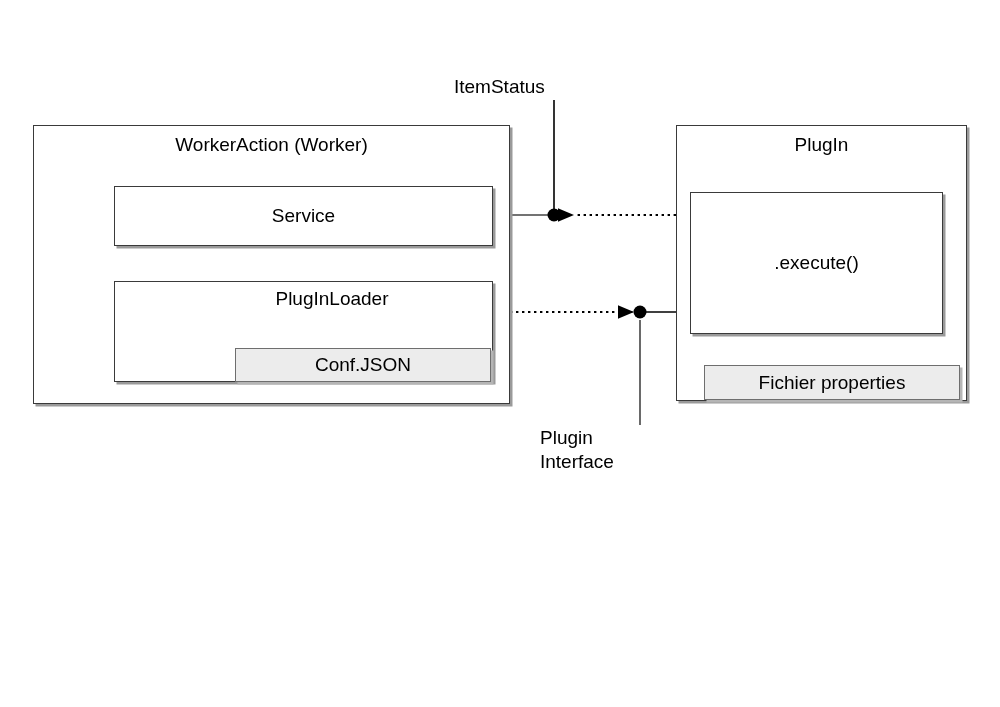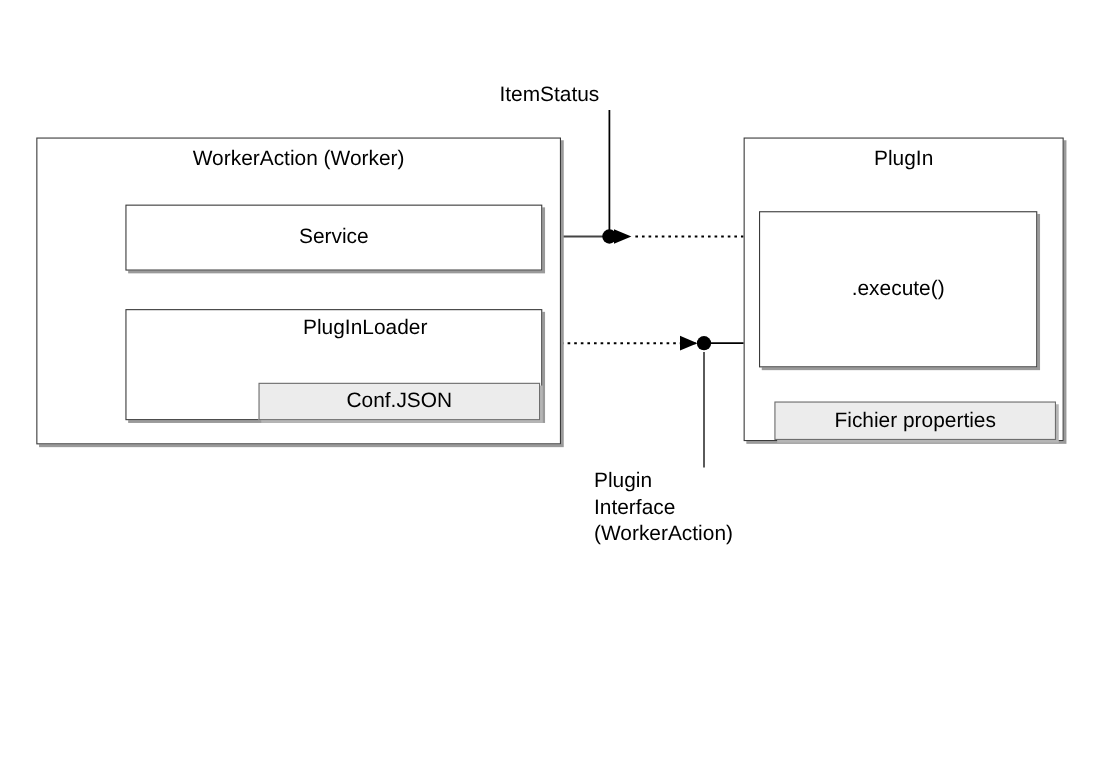--- a/index.html
+++ b/index.html
@@ -149,14 +149,13 @@
 
 <div class="grey-box" id="fichier-box">
   <span>Fichier properties</span>
 </div>
 
 <div class="edge-label" id="itemstatus-label">ItemStatus</div>
 
 <div class="edge-label" id="plugin-iface-label">
   <div>Plugin</div>
   <div>Interface</div>
-  <div><span>(</span><span class="ital">WorkerAction</span><span>)</span></div>
 </div>
 
 </body></html>

